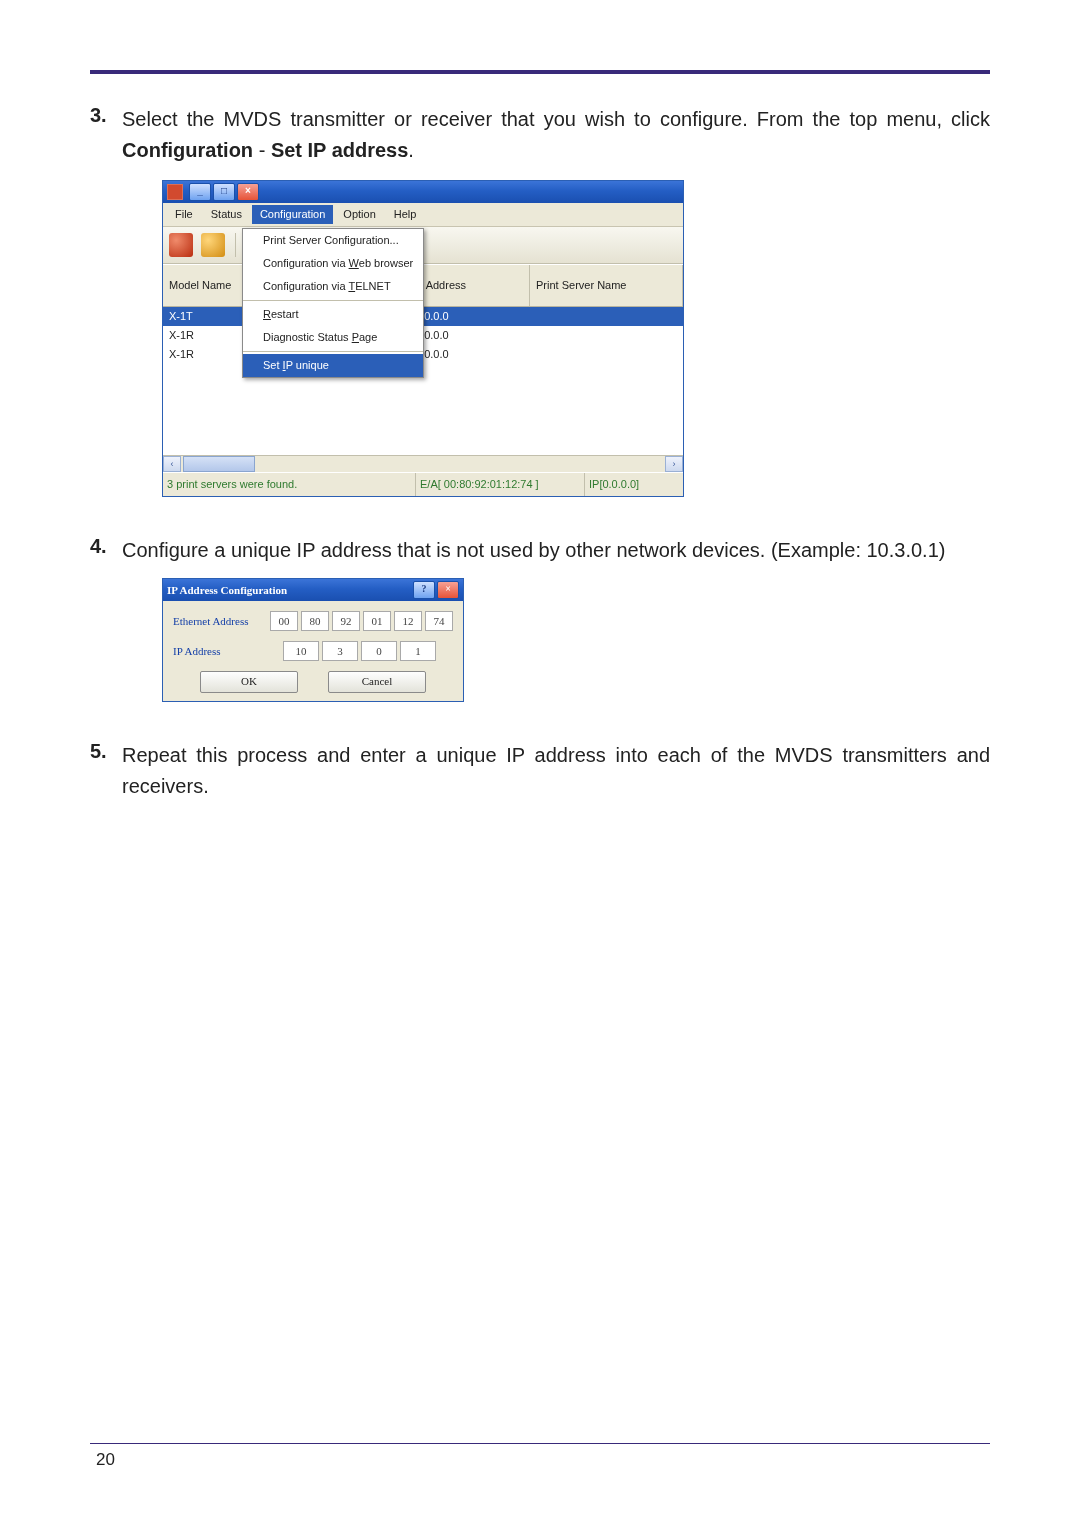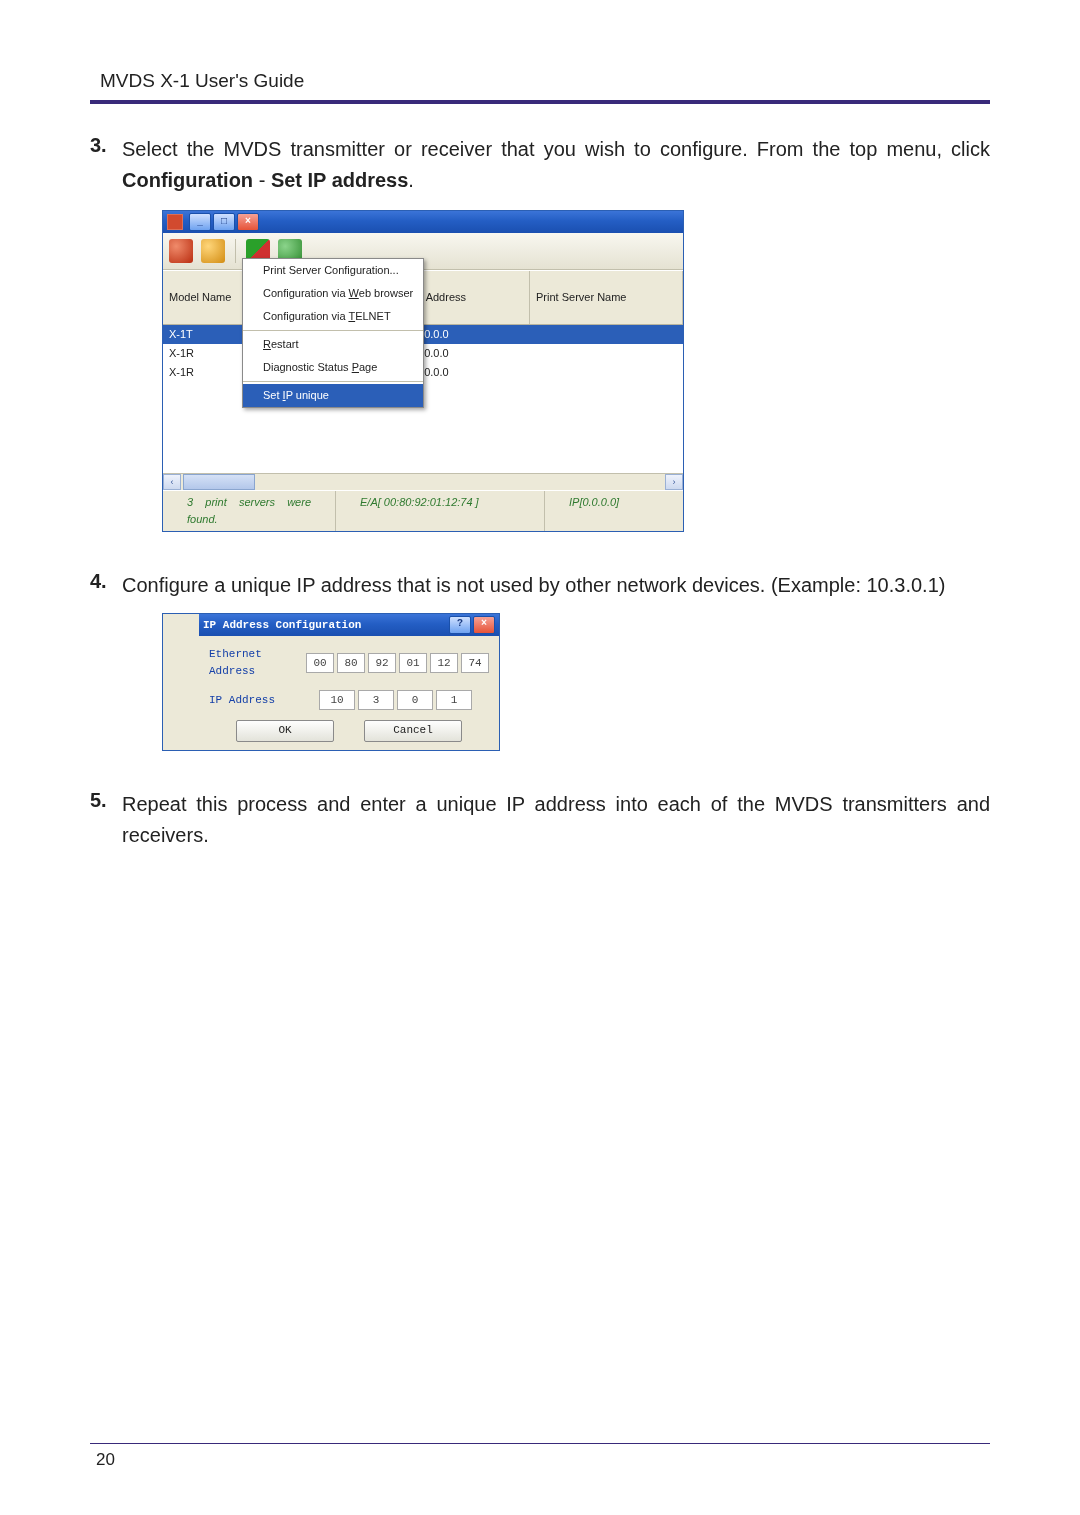--- a/index.html
+++ b/index.html
@@ -142,21 +142,21 @@
   .tool-sep { width:1px; height: 24px; background:#c2bfac; margin:0 2px;}
   .col-head {
     display: flex;
     background: #ece9d8;
     border-top: 1px solid #fff;
     border-bottom: 1px solid #b9b59f;
     font-size: 11px;
     color: #222;
   }
   .col-head div {
-    padding: 18px 6px;
+    padding: 12px 6px;
     border-right: 1px solid #c2bfac;
   }
   .col-a{width:70px;} .col-b{flex:1;} .col-c{width:110px;} .col-d{width:140px;border-right:none;}
   .dropdown-menu {
     position: absolute;
     left: 79px;
     top: 25px;
     width: 180px;
     background: #fff;
     border: 1px solid #8a8a8a;
@@ -203,37 +203,35 @@
   }
   .hscroll .track{flex:1;}
   .statusbar {
     display:flex;
     background:#ece9d8;
     border-top:1px solid #fff;
     font-size:11px;
     color:#2f7a2f;
   }
   .statusbar div {
-    padding:3px 24px;
+    padding:3px 4px;
     border-right:1px solid #c2bfac;
-    font-style:italic;
   }
   .statusbar .s1{flex:1;}
   .statusbar .s2{width:160px;}
   .statusbar .s3{width:90px;border-right:none;}
 
   
   .dialog {
     width: 300px;
     border:1px solid #2b5fb3;
-    font-family: Liberation Mono, monospace;
+    font-family: Liberation Serif, serif;
     font-size:11px;
     margin: 12px 8px 14px 40px;
     background:#ece9d8;
-    padding-left:36px;
   }
   .dialog .titlebar { font-size:11px; }
   .dialog-body { padding: 10px 10px 8px 10px; }
   .field-row {
     display:flex; align-items:center; margin-bottom:10px;
   }
   .field-label { width:110px; color:#1540a8; }
   .octet-group { display:flex; gap:3px; }
   .octet {
     width:26px; height:18px;
@@ -260,21 +258,20 @@
   .footer-area {
     position:absolute;
     left:90px; right:90px; bottom:45px;
   }
 </style>
 </head>
 <body>
 
 <div class="page">
 
-  <div class="header-title">MVDS X-1 User's Guide</div>
   <hr class="hr-thick">
 
   <ol class="steps">
 
     <li>
       <div class="num">3.</div>
       <div class="body">
         <span>Select the MVDS transmitter or receiver that you wish to configure. From the top menu, click </span><span class="bold">Configuration</span><span> - </span><span class="bold">Set IP address</span><span>.</span>
 
         
@@ -282,20 +279,27 @@
           <div class="titlebar">
             <div class="app-icon"></div>
             <div class="win-btns">
               <div class="win-btn">_</div>
               <div class="win-btn">□</div>
               <div class="win-btn close">×</div>
             </div>
           </div>
 
           <div style="position:relative;">
+            <div class="menubar">
+              <span>File</span>
+              <span>Status</span>
+              <span class="active">Configuration</span>
+              <span>Option</span>
+              <span>Help</span>
+            </div>
 
             <div class="toolbar">
               <div class="tool-icon red"></div>
               <div class="tool-icon refresh"></div>
               <div class="tool-sep"></div>
               <div class="tool-icon flag"></div>
               <div class="tool-icon gear"></div>
             </div>
 
             <div class="dropdown-menu">

